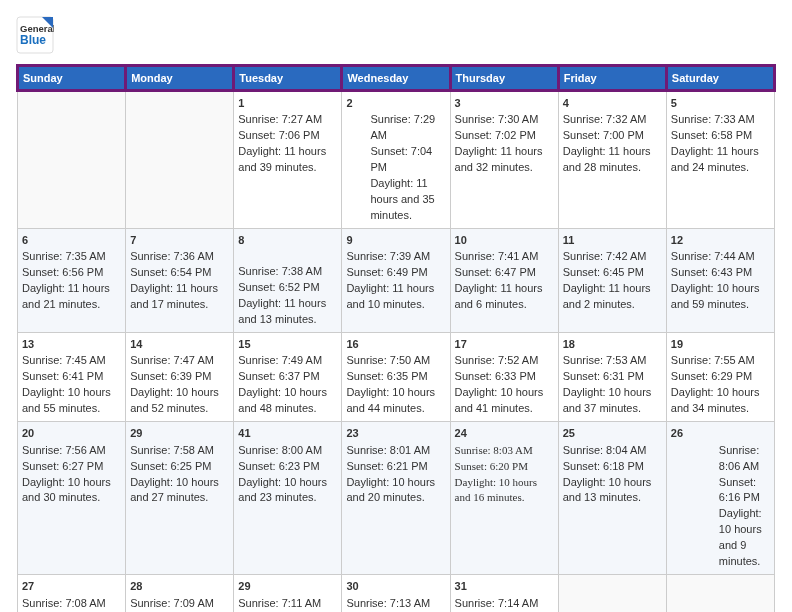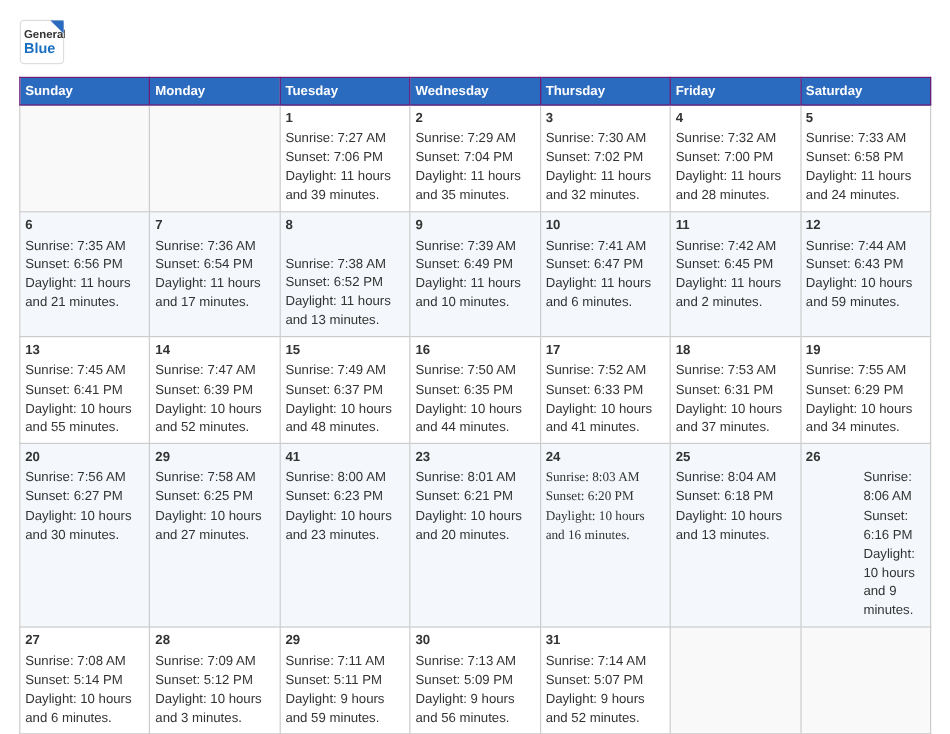--- a/index.html
+++ b/index.html
@@ -49,21 +49,21 @@
       table-layout: fixed;
       font-size: 9.5px;
     }
     .calendar thead th {
       background: #2a6abf;
       color: #fff;
       padding: 5px 4px;
       text-align: left;
       font-size: 11px;
       font-weight: bold;
-      border: 1px solid #701a75;
+      border: 3px solid #701a75;
     }
     .calendar tbody td {
       vertical-align: top;
       border: 1px solid #ccc;
       padding: 4px;
       height: 80px;
       color: #333;
       line-height: 1.4;
     }
     .calendar tbody td.empty {
@@ -125,21 +125,21 @@
           <td class="empty"></td>
           <td class="empty"></td>
           <td>
             <span class="day-num">1</span>
             <div class="day-info" style="white-space: pre-line;">Sunrise: 7:27 AM
 Sunset: 7:06 PM
 Daylight: 11 hours and 39 minutes.</div>
           </td>
           <td>
             <span class="day-num">2</span>
-            <div class="day-info" style="white-space: pre-line;">Sunrise: 7:29 AM
+            <div class="day-info" style="white-space: pre-line; margin-left: 24px;">Sunrise: 7:29 AM
 Sunset: 7:04 PM
 Daylight: 11 hours and 35 minutes.</div>
           </td>
           <td>
             <span class="day-num">3</span>
             <div class="day-info" style="white-space: pre-line;">Sunrise: 7:30 AM
 Sunset: 7:02 PM
 Daylight: 11 hours and 32 minutes.</div>
           </td>
           <td>

